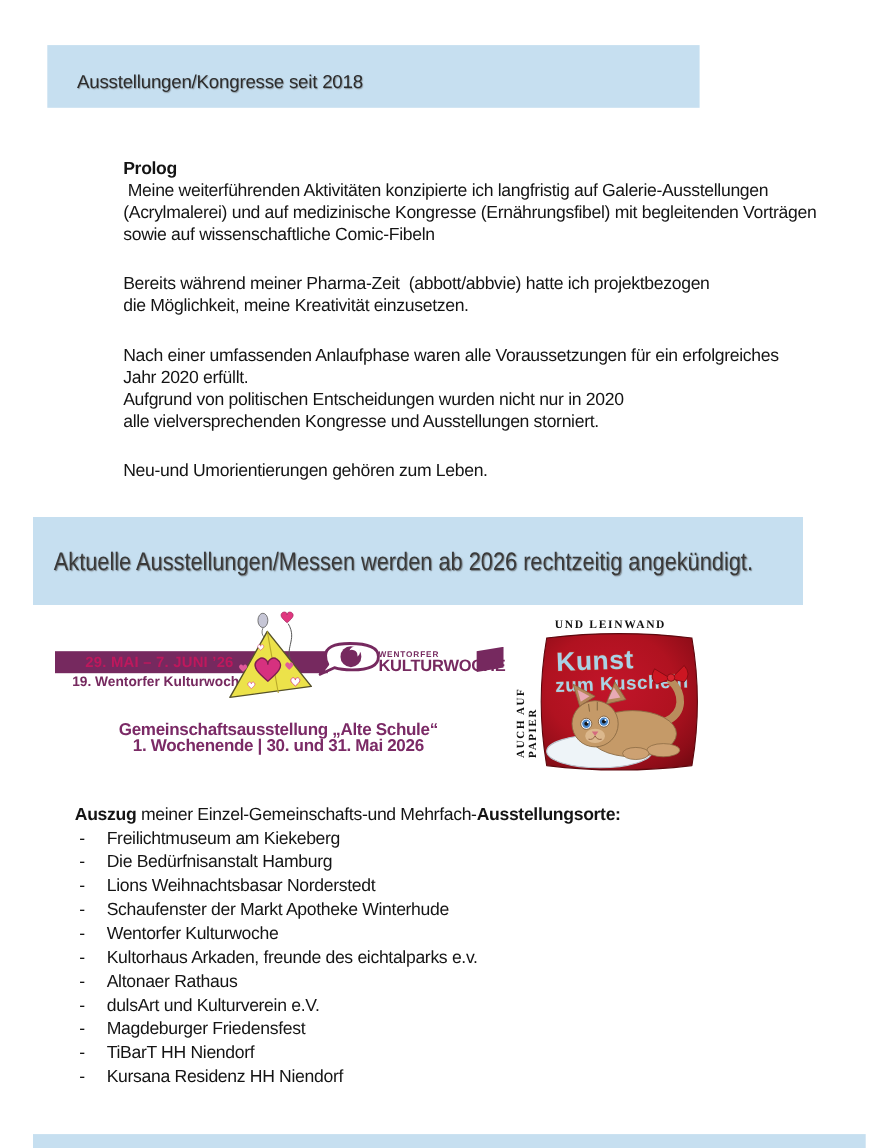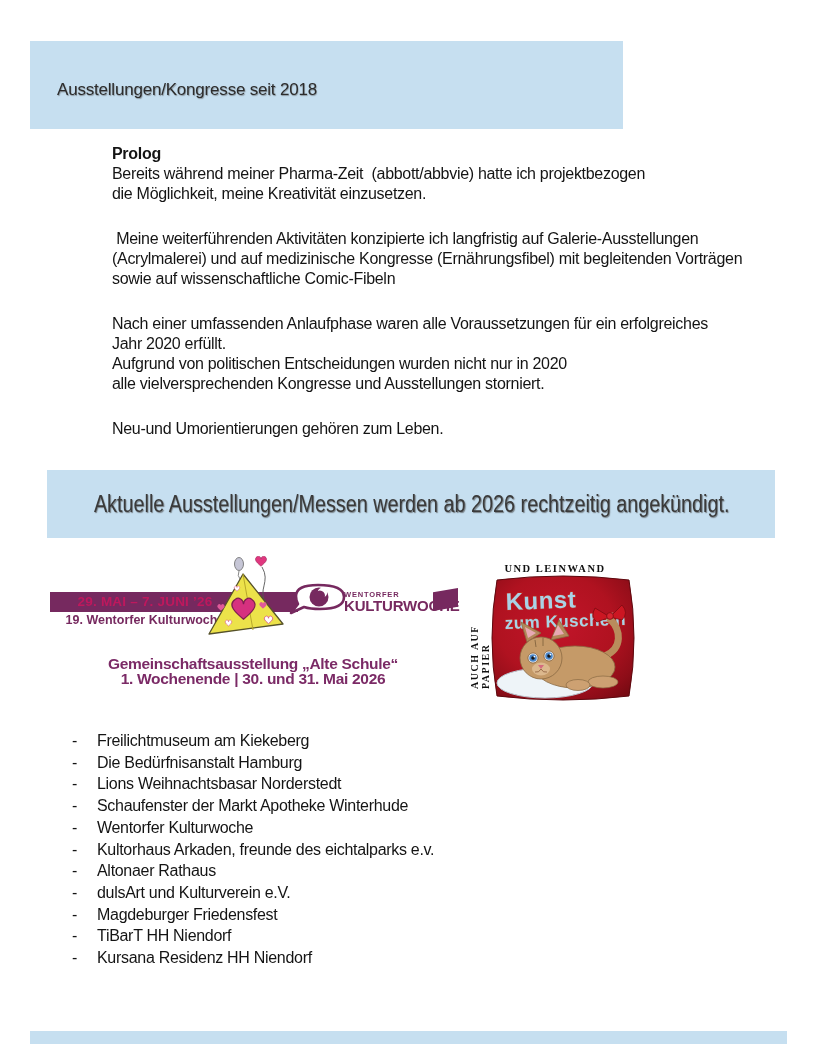--- a/index.html
+++ b/index.html
@@ -1,24 +1,24 @@
 <!DOCTYPE html>
 <html lang="de"><head>
 <meta charset="utf-8">
 <style>
   html,body{margin:0;padding:0;background:#fff;}
   #page{position:relative;width:814px;height:1044px;background:#ffffff;overflow:hidden;
         font-family:"Liberation Sans",sans-serif;color:#141414;}
 
   
   .banner{position:absolute;background:#c6dff0;display:flex;align-items:center;}
-  #banner-top{left:30px;top:41px;width:593px;height:88px;}
+  #banner-top{left:43px;top:41px;width:593px;height:57px;}
   #banner-top .banner-text{padding-left:27px;font-size:17px;letter-spacing:-0.2px;color:#2c2c2c;
         transform:translateY(5px);text-shadow:0.7px 0.7px 1px rgba(80,80,80,.5);}
-  #banner-announce{left:47px;top:470px;width:700px;height:68px;padding-left:28px;}
+  #banner-announce{left:30px;top:470px;width:700px;height:80px;}
   #banner-announce .banner-text{padding-left:22px;font-size:23px;color:#3a3a3a;white-space:nowrap;
         transform:scaleX(.86);transform-origin:left center;
         text-shadow:1px 1px 1.2px rgba(70,70,70,.65);}
 
   
   #prolog{position:absolute;left:68px;top:144px;width:700px;font-size:16px;line-height:20px;
         letter-spacing:-0.3px;margin-left:44px;}
   #prolog .heading{font-weight:700;}
   #prolog p{margin:0 0 25px 0;white-space:pre-wrap;}
   #prolog p:last-child{margin-bottom:0;}
@@ -64,25 +64,25 @@
 <body>
 
 <div id="page">
 
   <div class="banner" id="banner-top">
     <div class="banner-text">Ausstellungen/Kongresse seit 2018</div>
   </div>
 
   <div id="prolog">
     <div class="heading">Prolog</div>
-    <p>Bereits während meiner Pharma-Zeit  (abbott/abbvie) hatte ich projektbezogen
-die Möglichkeit, meine Kreativität einzusetzen.</p>
     <p> Meine weiterführenden Aktivitäten konzipierte ich langfristig auf Galerie-Ausstellungen
 (Acrylmalerei) und auf medizinische Kongresse (Ernährungsfibel) mit begleitenden Vorträgen
 sowie auf wissenschaftliche Comic-Fibeln</p>
+    <p>Bereits während meiner Pharma-Zeit  (abbott/abbvie) hatte ich projektbezogen
+die Möglichkeit, meine Kreativität einzusetzen.</p>
     <p>Nach einer umfassenden Anlaufphase waren alle Voraussetzungen für ein erfolgreiches
 Jahr 2020 erfüllt.
 Aufgrund von politischen Entscheidungen wurden nicht nur in 2020
 alle vielversprechenden Kongresse und Ausstellungen storniert.</p>
     <p>Neu-und Umorientierungen gehören zum Leben.</p>
   </div>
 
   <div class="banner" id="banner-announce">
     <div class="banner-text">Aktuelle Ausstellungen/Messen werden ab 2026 rechtzeitig angekündigt.</div>
   </div>
@@ -167,20 +167,21 @@
         <circle cx="66" cy="86" r="1.8" fill="#141414"></circle>
         <circle cx="67.4" cy="84.6" r="0.9" fill="#fff"></circle>
       </g>
       <ellipse cx="58" cy="99" rx="9" ry="6.5" fill="#dcb88d"></ellipse>
       <polygon points="55,95 61,95 58,99" fill="#d46a7e"></polygon>
       <path d="M58,99 Q56,103 52,102 M58,99 Q60,103 64,102" stroke="#8a5a3a" stroke-width="0.8" fill="none"></path>
     </g>
   </svg>
 
   <div id="locations">
+    <div class="intro"><b>Auszug</b><span> meiner Einzel-Gemeinschafts-und Mehrfach-</span><b>Ausstellungsorte:</b></div>
     <div class="loc-row">
         <span class="loc-dash">-</span>
         <span>Freilichtmuseum am Kiekeberg</span>
       </div>
     <div class="loc-row">
         <span class="loc-dash">-</span>
         <span>Die Bedürfnisanstalt Hamburg</span>
       </div>
     <div class="loc-row">
         <span class="loc-dash">-</span>

